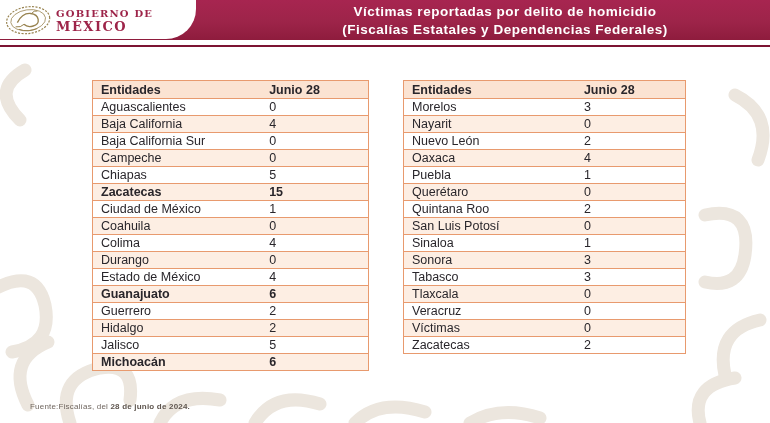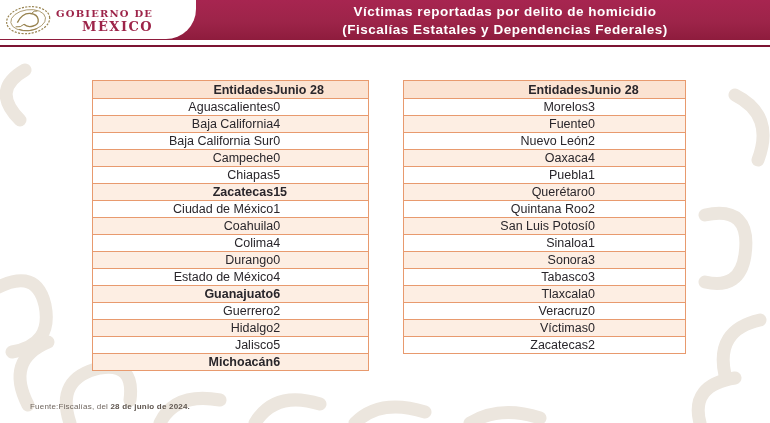--- a/index.html
+++ b/index.html
@@ -15,21 +15,21 @@
     background:linear-gradient(180deg,#a72550 0%,#9d2449 55%,#8e1c3d 100%);
   }
   .strip{
     position:absolute;left:0;top:40px;width:770px;height:7px;z-index:2;
     background:linear-gradient(90deg,#8e1c3d 0%,#9d2449 28%,#c9a567 45%,#ddba7f 52%,#a3607 55%,#9d2449 72%,#8e1c3d 100%);
     border-bottom:2px solid #7c1433;box-sizing:border-box;
   }
   .logobox{
     position:absolute;left:0;top:0;width:196px;height:39px;z-index:3;
     background:#ffffff;border-radius:0 0 30px 0;
-    display:flex;align-items:center;text-align:right;
+    display:flex;align-items:center;
   }
   .eagle{width:50px;height:34px;margin:2px 2px 0 4px;flex:0 0 auto;}
   .logotext{display:flex;flex-direction:column;line-height:1;margin-top:2px;}
   .logotext .l1{
     font-family:"DejaVu Serif", serif;font-weight:bold;color:#9d2449;
     font-size:10px;letter-spacing:1.2px;
   }
   .logotext .l2{
     font-family:"DejaVu Serif", serif;font-weight:bold;color:#9d2449;
     font-size:13px;letter-spacing:1.5px;margin-top:1px;
@@ -49,21 +49,21 @@
   }
   #table-left{left:92px;top:80px;width:277px;}
   #table-right{left:403px;top:80px;width:283px;}
   table.datatable th{
     background:#fbe3d2;font-weight:bold;text-align:center;
     height:17px;padding:0;border-bottom:1px solid #e89a6e;font-size:12.5px;
   }
   table.datatable td{
     height:16px;padding:0;border-bottom:1px solid #e89a6e;line-height:16px;
   }
-  table.datatable .c-ent{width:63%;text-align:right;padding-left:20px;}
+  table.datatable .c-ent{width:63%;text-align:left;padding-left:8px;}
   table.datatable .c-val{width:37%;text-align:left;}
   table.datatable tbody tr:nth-child(even){background:#fdeee3;}
   table.datatable tbody tr.bold td{font-weight:bold;}
   
   .footer{
     position:absolute;left:30px;top:402px;z-index:1;
     font-size:8px;color:#6f665f;letter-spacing:0.2px;
   }
   .footer b{color:#5f564f;}
 </style>
@@ -191,21 +191,21 @@
         <th class="c-ent">Entidades</th>
         <th class="c-val">Junio 28</th>
       </tr>
     </thead>
     <tbody>
         <tr>
           <td class="c-ent">Morelos</td>
           <td class="c-val">3</td>
         </tr>
         <tr>
-          <td class="c-ent">Fuente</td>
+          <td class="c-ent">Nayarit</td>
           <td class="c-val">0</td>
         </tr>
         <tr>
           <td class="c-ent">Nuevo León</td>
           <td class="c-val">2</td>
         </tr>
         <tr>
           <td class="c-ent">Oaxaca</td>
           <td class="c-val">4</td>
         </tr>

